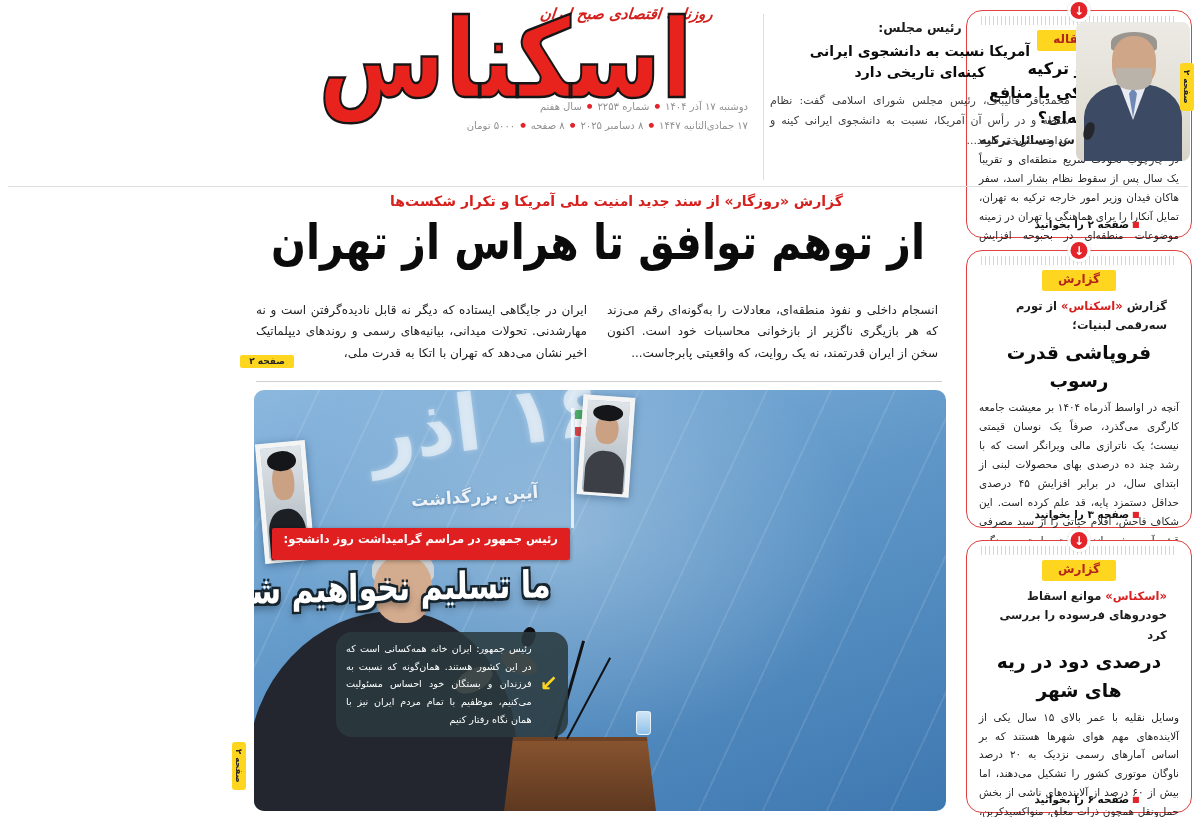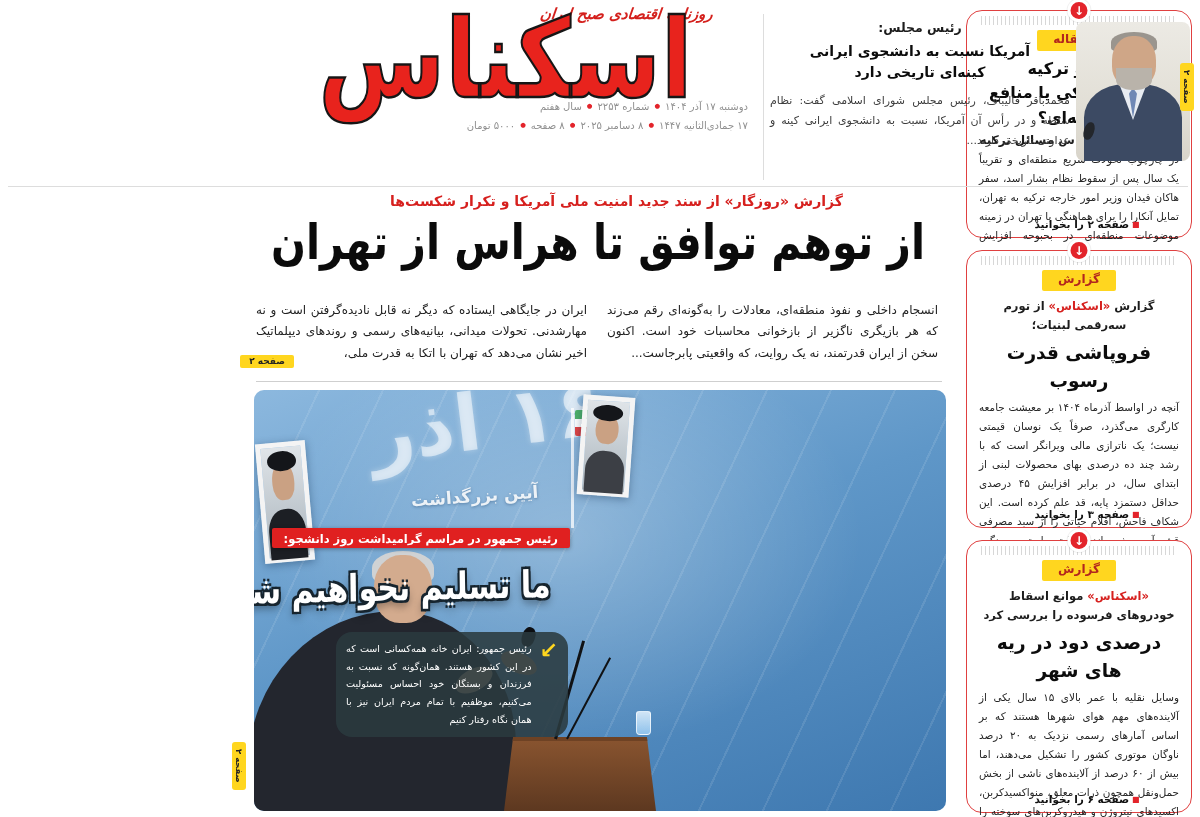--- a/index.html
+++ b/index.html
@@ -27,21 +27,21 @@
     writing-mode:vertical-rl;padding:7px 2px;border-radius:3px;letter-spacing:1px;line-height:1.2;
   }
   .pre{white-space:pre-line;}
   
   .card{
     position:absolute;right:auto;background:#fff;border:1.6px solid #e04040;border-radius:16px;
     padding:2px 12px 8px;text-align:center;
   }
   .card .ruffle{margin:3px 2px 0;}
   .card .card-tag{margin:5px auto 4px;}
-  .card .card-kicker{font-size:11.5px;font-weight:bold;line-height:1.7;margin:2px 0;}
+  .card .card-kicker{font-size:11.5px;font-weight:bold;line-height:1.7;margin:2px 12px;text-align:right;}
   .card .red-word{color:#d6201e;}
   .card .card-title{font-weight:bold;font-size:16px;line-height:1.55;margin:2px 0 1px;color:#0c0c0c;}
   .card .card-title.big{font-size:18.5px;margin-top:3px;}
   .card .card-byline{font-weight:bold;font-size:12px;margin:2px 0 3px;}
   .card .card-body{font-size:10.4px;line-height:1.82;text-align:justify;color:#242424;margin-top:2px;}
   .card .read-footer{position:absolute;bottom:7px;right:0;left:16px;text-align:center;font-size:10.5px;font-weight:bold;color:#111;}
   .read-footer::before{content:"■ ";color:#e3242b;font-size:8px;vertical-align:1px;}
   #card-1{right:8px;top:10px;width:226px;height:228px;}
   #card-2{right:8px;top:250px;width:226px;height:278px;}
   #card-3{right:8px;top:540px;width:226px;height:273px;}
@@ -100,30 +100,30 @@
   .portrait .ph-turban{position:absolute;left:50%;top:4%;transform:translateX(-50%);width:72%;height:18%;border-radius:50%;}
   .portrait .ph-robe{position:absolute;left:50%;bottom:-2%;transform:translateX(-50%);width:92%;height:46%;border-radius:45% 45% 0 0;}
   #portrait-khomeini{right:636px;top:52px;width:50px;height:120px;transform:rotate(-5deg);}
   #portrait-khomeini .ph-turban{background:#14161a;}
   #portrait-khomeini .ph-robe{background:#1c1f24;}
   #portrait-khamenei{right:314px;top:6px;width:52px;height:100px;transform:rotate(4deg);}
   #portrait-khamenei .ph-turban{background:#14161a;}
   #portrait-khamenei .ph-robe{background:#3c3f45;}
   .photo-banner{
     position:absolute;right:376px;top:138px;background:#e02020;color:#fff;font-size:11.5px;font-weight:bold;
-    padding:4px 12px 2px;border-radius:2px;box-shadow:0 1px 4px rgba(0,0,0,.35);white-space:nowrap;
+    padding:4px 12px 14px;border-radius:2px;box-shadow:0 1px 4px rgba(0,0,0,.35);white-space:nowrap;
   }
   .photo-headline{
     position:absolute;right:396px;top:172px;color:#fff;font-weight:bold;font-size:30px;white-space:nowrap;
     transform:scaleY(1.25) rotate(-1deg);transform-origin:right top;
     text-shadow:2px 2px 0 #16242e,-2px 2px 0 #16242e,2px -2px 0 #16242e,-2px -2px 0 #16242e,0 4px 8px rgba(0,0,0,.45);
   }
   .photo-caption{
     position:absolute;right:378px;top:242px;width:232px;min-height:66px;border-radius:16px;
-    background:rgba(42,58,63,.88);color:#fff;display:flex;gap:8px;padding:8px 10px;
+    background:rgba(42,58,63,.88);color:#fff;display:flex;align-items:center;gap:8px;padding:8px 10px;
   }
   .caption-arrow{color:#ffd61f;font-size:22px;font-weight:bold;line-height:1;flex:0 0 auto;}
   .caption-arrow::after{content:"↙";}
   .photo-caption .cap-text{font-size:9.6px;line-height:1.85;text-align:justify;}
   .pez-body{position:absolute;left:-6px;bottom:-8px;width:268px;height:208px;border-radius:55% 45% 0 0/75% 65% 0 0;background:#23262e;}
   .pez-head{position:absolute;left:120px;bottom:188px;width:58px;height:68px;border-radius:46% 46% 44% 44%;background:#d3ab8e;}
   .pez-hair{position:absolute;left:118px;bottom:226px;width:62px;height:34px;border-radius:50% 50% 30% 30%;background:#cfd2d4;}
   .pez-hand1{position:absolute;left:200px;bottom:120px;width:40px;height:22px;border-radius:50%;background:#d3ab8e;transform:rotate(-28deg);}
   .pez-hand2{position:absolute;left:246px;bottom:138px;width:38px;height:20px;border-radius:50%;background:#d3ab8e;transform:rotate(24deg);}
   .podium{position:absolute;left:250px;bottom:0;width:152px;height:74px;background:linear-gradient(180deg,#8a5530,#5d3820);clip-path:polygon(6% 0,94% 0,100% 100%,0 100%);}

